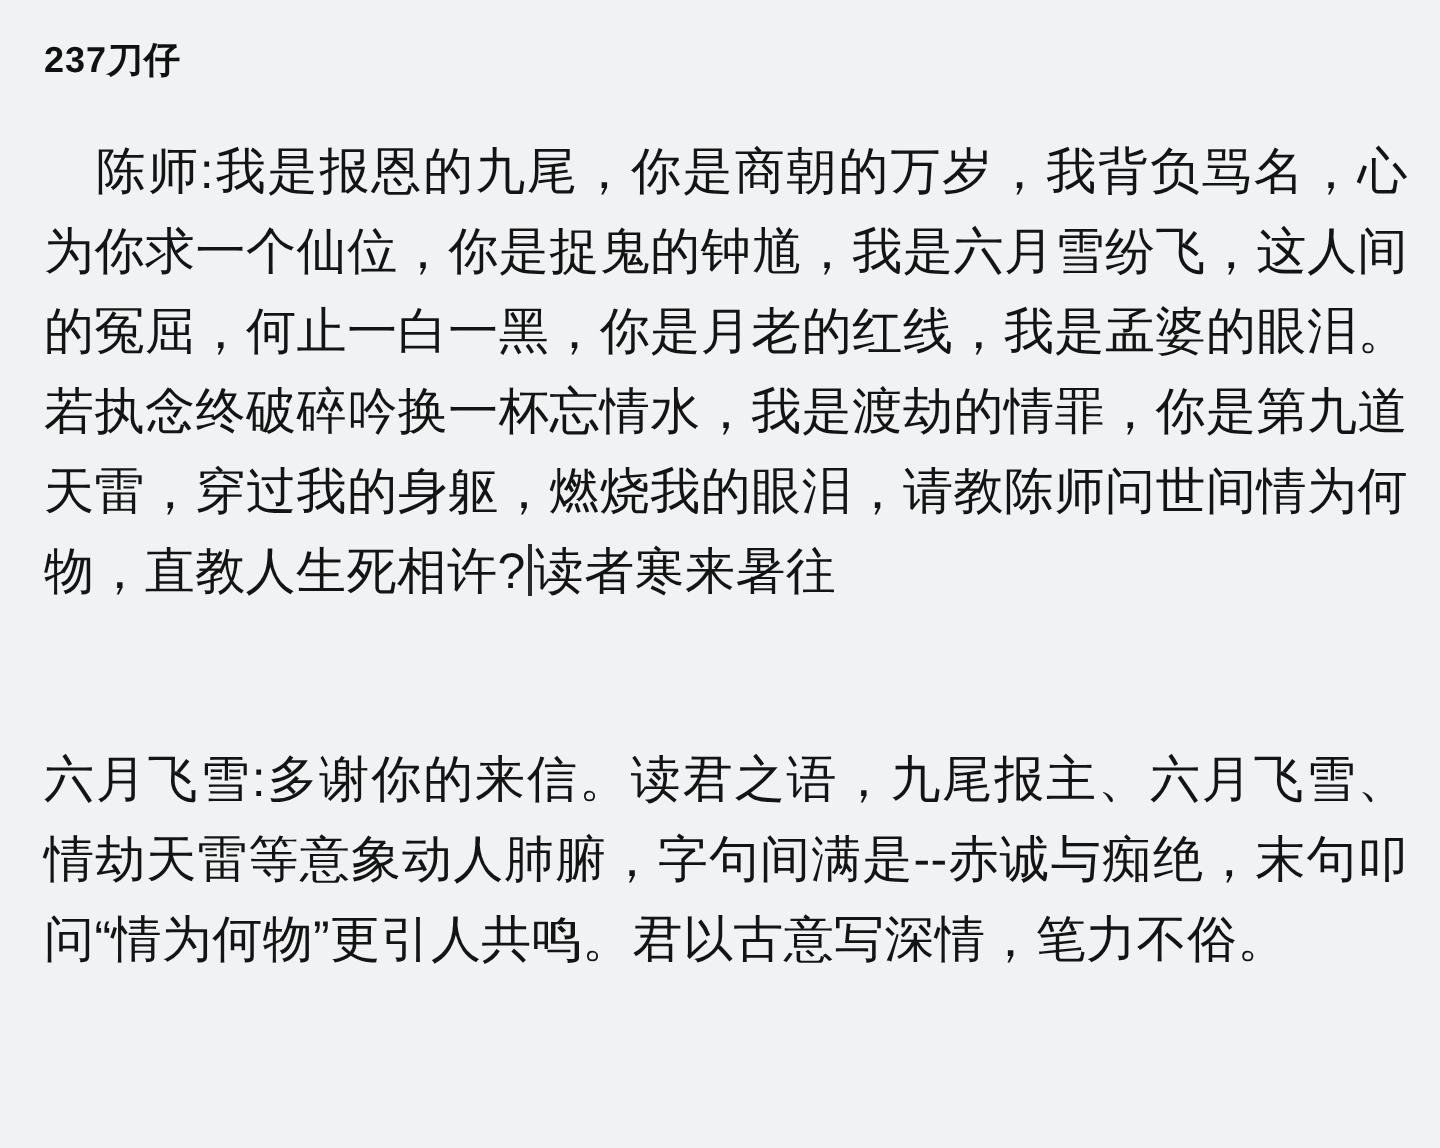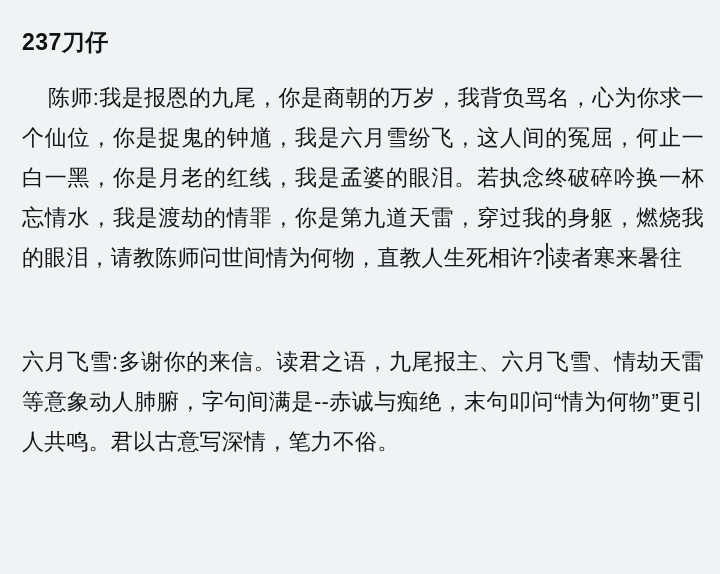--- a/index.html
+++ b/index.html
@@ -16,29 +16,29 @@
   }
   .page {
     width: 720px;
     height: 574px;
     box-sizing: border-box;
     padding: 14px 16px 0 22px;
     background: #f1f2f3;
     position: relative;
   }
   .title {
-    font-size: 23px;
+    font-size: 18px;
     font-weight: bold;
     line-height: 32px;
     letter-spacing: 0.5px;
     color: #111111;
-    margin: 12px 0 4px 0;
+    margin: 0 0 4px 0;
   }
   .body-block {
-    font-size: 22px;
+    font-size: 25px;
     line-height: 40px;
     color: #141414;
     letter-spacing: 0.2px;
     text-align: justify;
     margin-top: 20px;
   }
   .para-letter {
     margin: 0;
     text-indent: 26px;
   }

